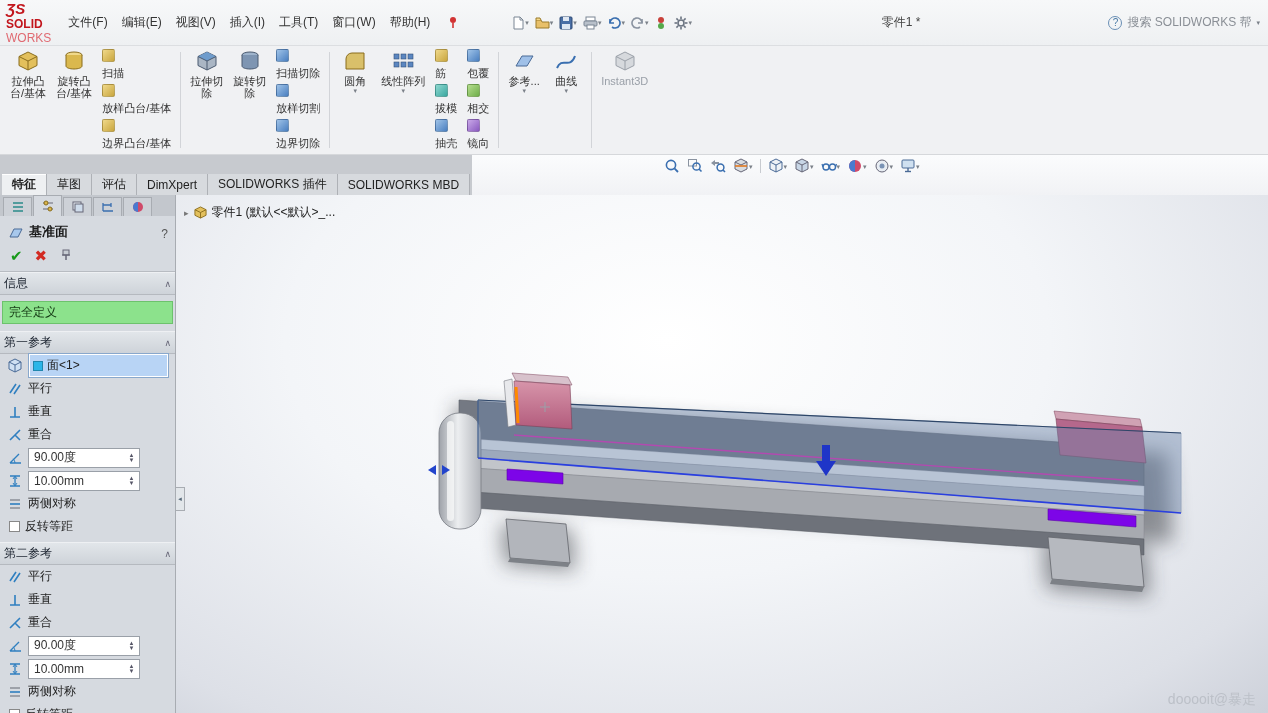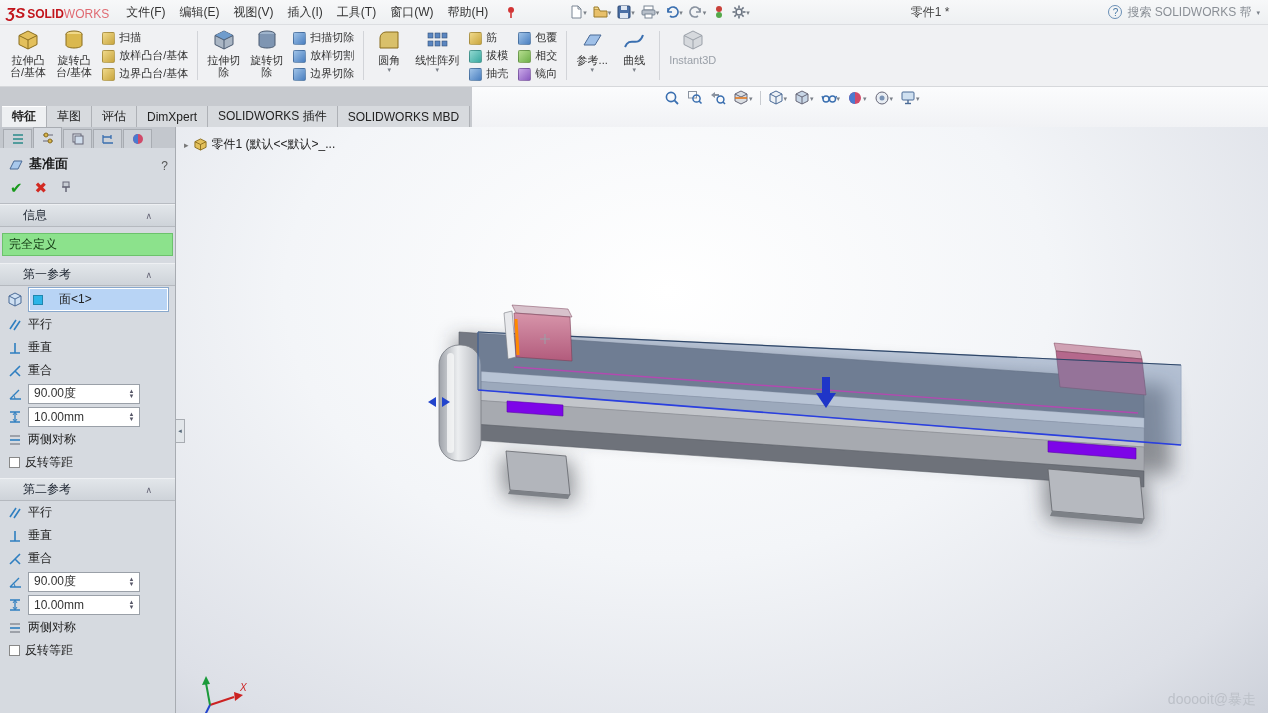--- a/index.html
+++ b/index.html
@@ -2,42 +2,42 @@
 <html><head>
 <meta charset="utf-8">
 <style>
 *{margin:0;padding:0;box-sizing:border-box;}
 html,body{width:1268px;height:713px;overflow:hidden;}
 body{font-family:"Liberation Sans","DejaVu Sans",sans-serif;font-size:12px;color:#222;background:#e8eaed;}
 .app{position:relative;width:1268px;height:713px;display:flex;flex-direction:column;}
 
 
 .titlebar{flex:0 0 25px;background:linear-gradient(#f7f8f9,#eef0f2);border-bottom:1px solid #dcdee1;display:flex;align-items:center;padding:0 6px;white-space:nowrap;}
-.logo{display:flex;align-items:baseline;margin-right:10px;cursor:pointer;}
+.logo{display:flex;align-items:baseline;margin-right:10px;cursor:pointer;flex-direction:column;}
 .logo-glyph{color:#c2151c;font-weight:bold;font-style:italic;font-size:15px;margin-right:2px;}
 .logo-solid{color:#c2151c;font-weight:bold;font-size:12px;}
 .logo-works{color:#e06a72;font-size:12px;}
 .menu-item{padding:3px 7px;color:#333;border-radius:2px;cursor:default;}
 .pinwrap{margin:0 10px;display:flex;align-items:center;}
 .qbar{display:flex;align-items:center;gap:2px;margin-left:40px;}
 .qbtn{display:flex;align-items:center;padding:2px;border-radius:2px;}
 .qcaret,.hcaret,.rcaret{font-size:7px;color:#7a8088;line-height:7px;}
 .doc-title{flex:1;text-align:center;color:#444;}
 .tb-right{display:flex;align-items:center;gap:5px;color:#7a8088;padding-right:2px;}
 .help-circle{width:14px;height:14px;border-radius:50%;border:1px solid #6a8fb5;color:#4a7aa6;font-size:10px;display:flex;align-items:center;justify-content:center;}
 .search-text{color:#8a8f96;font-size:12px;}
 
 
 .ribbon{flex:0 0 62px;background:#f0f1f3;border-bottom:1px solid #d6d8db;display:flex;align-items:stretch;padding:2px 2px;}
 .rgroup{display:flex;align-items:stretch;padding:0 3px;}
 .rsep{width:1px;background:#d2d4d8;margin:4px 1px;}
 .rlarge{display:flex;flex-direction:column;align-items:center;padding:2px 5px 0;border-radius:2px;min-width:42px;cursor:default;}
 .rlabel{font-size:11px;line-height:12px;text-align:center;color:#333;}
 .rsmallcol{display:flex;flex-direction:column;justify-content:center;gap:1px;padding:0 2px;}
-.rsmall{display:flex;align-items:flex-end;gap:4px;padding:1px 3px;border-radius:2px;font-size:11px;color:#333;white-space:nowrap;cursor:default;}
+.rsmall{display:flex;align-items:flex-start;gap:4px;padding:1px 3px;border-radius:2px;font-size:11px;color:#333;white-space:nowrap;cursor:default;flex-direction:column;}
 .rlarge.disabled .rlabel{color:#9aa0a8;}
 .mi{width:13px;height:13px;flex:0 0 13px;border-radius:2px;border:1px solid rgba(0,0,0,.18);}
 .mi-gold{background:linear-gradient(135deg,#f0d98a,#c9a63f);}
 .mi-blue{background:linear-gradient(135deg,#9fc3e8,#4a7fc0);}
 .mi-teal{background:linear-gradient(135deg,#8fd8d0,#3aa8a0);}
 .mi-green{background:linear-gradient(135deg,#b5dd8e,#6faf4a);}
 .mi-purple{background:linear-gradient(135deg,#c9a8e8,#8a5ac0);}
 
 
 .tabrow{flex:0 0 23px;background:linear-gradient(#fbfcfd,#f1f2f5);display:flex;align-items:flex-end;position:relative;}
@@ -54,28 +54,28 @@
 .pmpanel{width:176px;flex:0 0 176px;background:#d6dae0;border-right:1px solid #a8acb2;overflow:hidden;display:flex;flex-direction:column;}
 .pm-tabs{display:flex;height:21px;background:#c3c7cd;align-items:flex-end;padding-left:3px;gap:1px;flex:0 0 21px;}
 .pm-tab{width:29px;height:19px;background:#cdd1d7;display:flex;align-items:center;justify-content:center;border:1px solid #a8acb2;border-bottom:none;cursor:default;}
 .pm-tab.active{background:#d6dae0;height:21px;}
 .pm-title{display:flex;align-items:flex-end;gap:5px;padding:7px 7px 4px;}
 .pm-title .t{font-weight:bold;font-size:13px;color:#1a1a1a;flex:1;}
 .pm-help{color:#555;font-size:12px;cursor:default;}
 .pm-actions{display:flex;align-items:center;gap:12px;padding:2px 10px 6px;border-bottom:1px solid #b8bcc2;}
 .ok{color:#18991a;font-size:15px;font-weight:bold;cursor:default;}
 .cancel{color:#d22a22;font-size:15px;font-weight:bold;cursor:default;}
-.pm-section-h{display:flex;align-items:center;padding:2px 23px;background:linear-gradient(#e2e6ea,#ced3d9);border-top:1px solid #eef0f3;border-bottom:1px solid #b5b9bf;color:#1c2430;cursor:default;}
+.pm-section-h{display:flex;align-items:center;padding:2px 4px;background:linear-gradient(#e2e6ea,#ced3d9);border-top:1px solid #eef0f3;border-bottom:1px solid #b5b9bf;color:#1c2430;cursor:default;}
 .pm-section-h .hl{flex:1;font-size:12px;}
 .chev{color:#667;font-size:9px;}
 .status-bar{margin:6px 2px 7px;background:#8ce28c;border:1px solid #6cc26c;padding:2px 6px;font-size:12px;color:#143a14;}
 .pm-row{display:flex;align-items:center;gap:5px;padding:1px 6px;min-height:23px;}
 .pm-ico{width:17px;height:17px;flex:0 0 17px;display:flex;align-items:center;justify-content:center;}
 .sel-box{flex:1;background:#fff;border:1px solid #89a8cc;height:25px;padding:1px;}
-.sel-item{display:flex;align-items:center;gap:16px;background:#b8d4f5;height:100%;padding:0 3px;font-size:12px;}
+.sel-item{display:flex;align-items:center;gap:4px;background:#b8d4f5;height:100%;padding:0 3px;font-size:12px;}
 .sel-chip{width:10px;height:10px;flex:0 0 10px;border:1px solid rgba(0,0,0,.25);}
 .spin-box{flex:1;display:flex;align-items:center;background:#fff;border:1px solid #9aa0a8;height:20px;padding:0 2px 0 5px;font-size:12px;color:#333;max-width:112px;}
 .spin-val{flex:1;}
 .spin-arrows{display:flex;flex-direction:column;width:11px;cursor:default;}
 .spin-arrows span{font-size:6px;line-height:5px;color:#556;text-align:center;}
 .chk{width:11px;height:11px;background:#fff;border:1px solid #888;flex:0 0 11px;margin-left:3px;}
 .pm-label{font-size:12px;color:#222;}
 
 
 .viewport{flex:1;position:relative;overflow:hidden;background:radial-gradient(ellipse at 45% 28%,#ffffff 0%,#f3f5f8 45%,#dde0e7 85%,#cdd1da 100%);}

